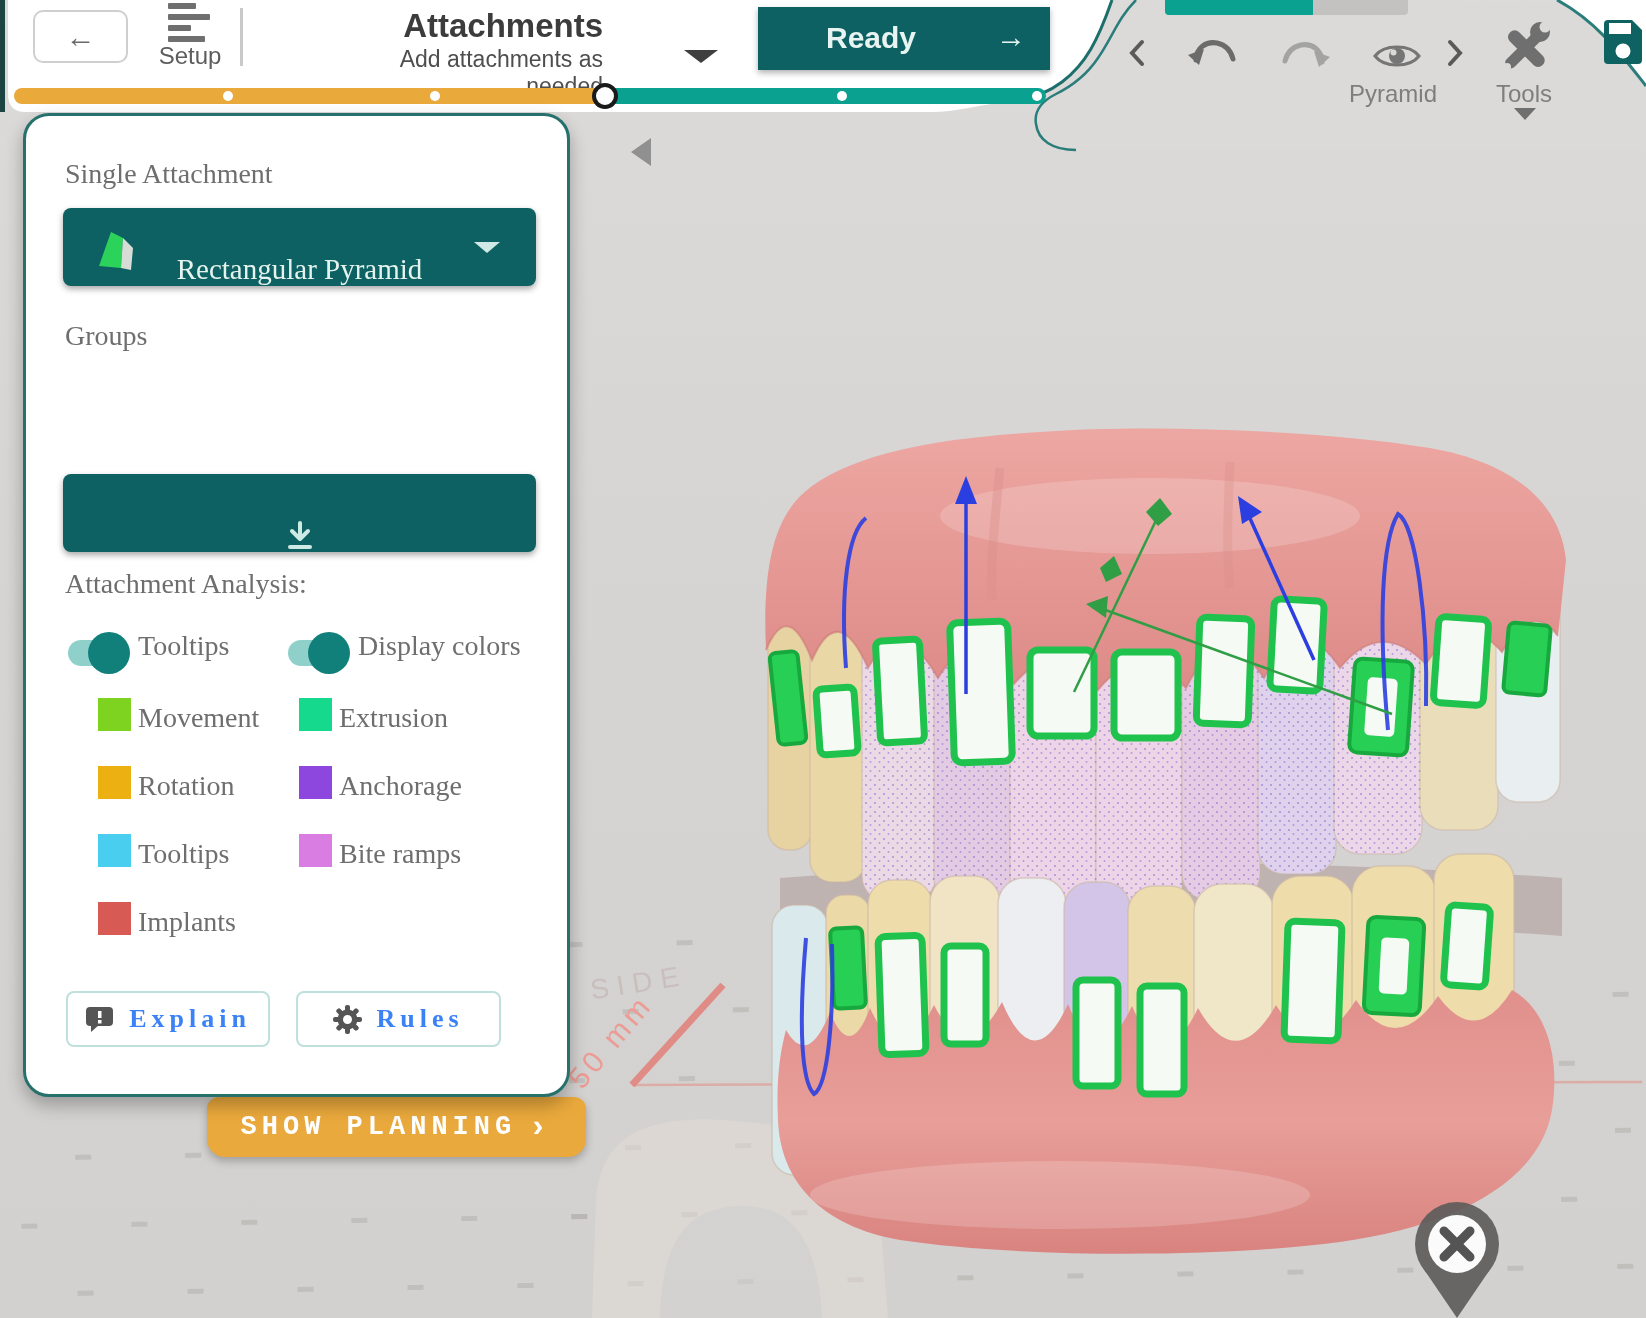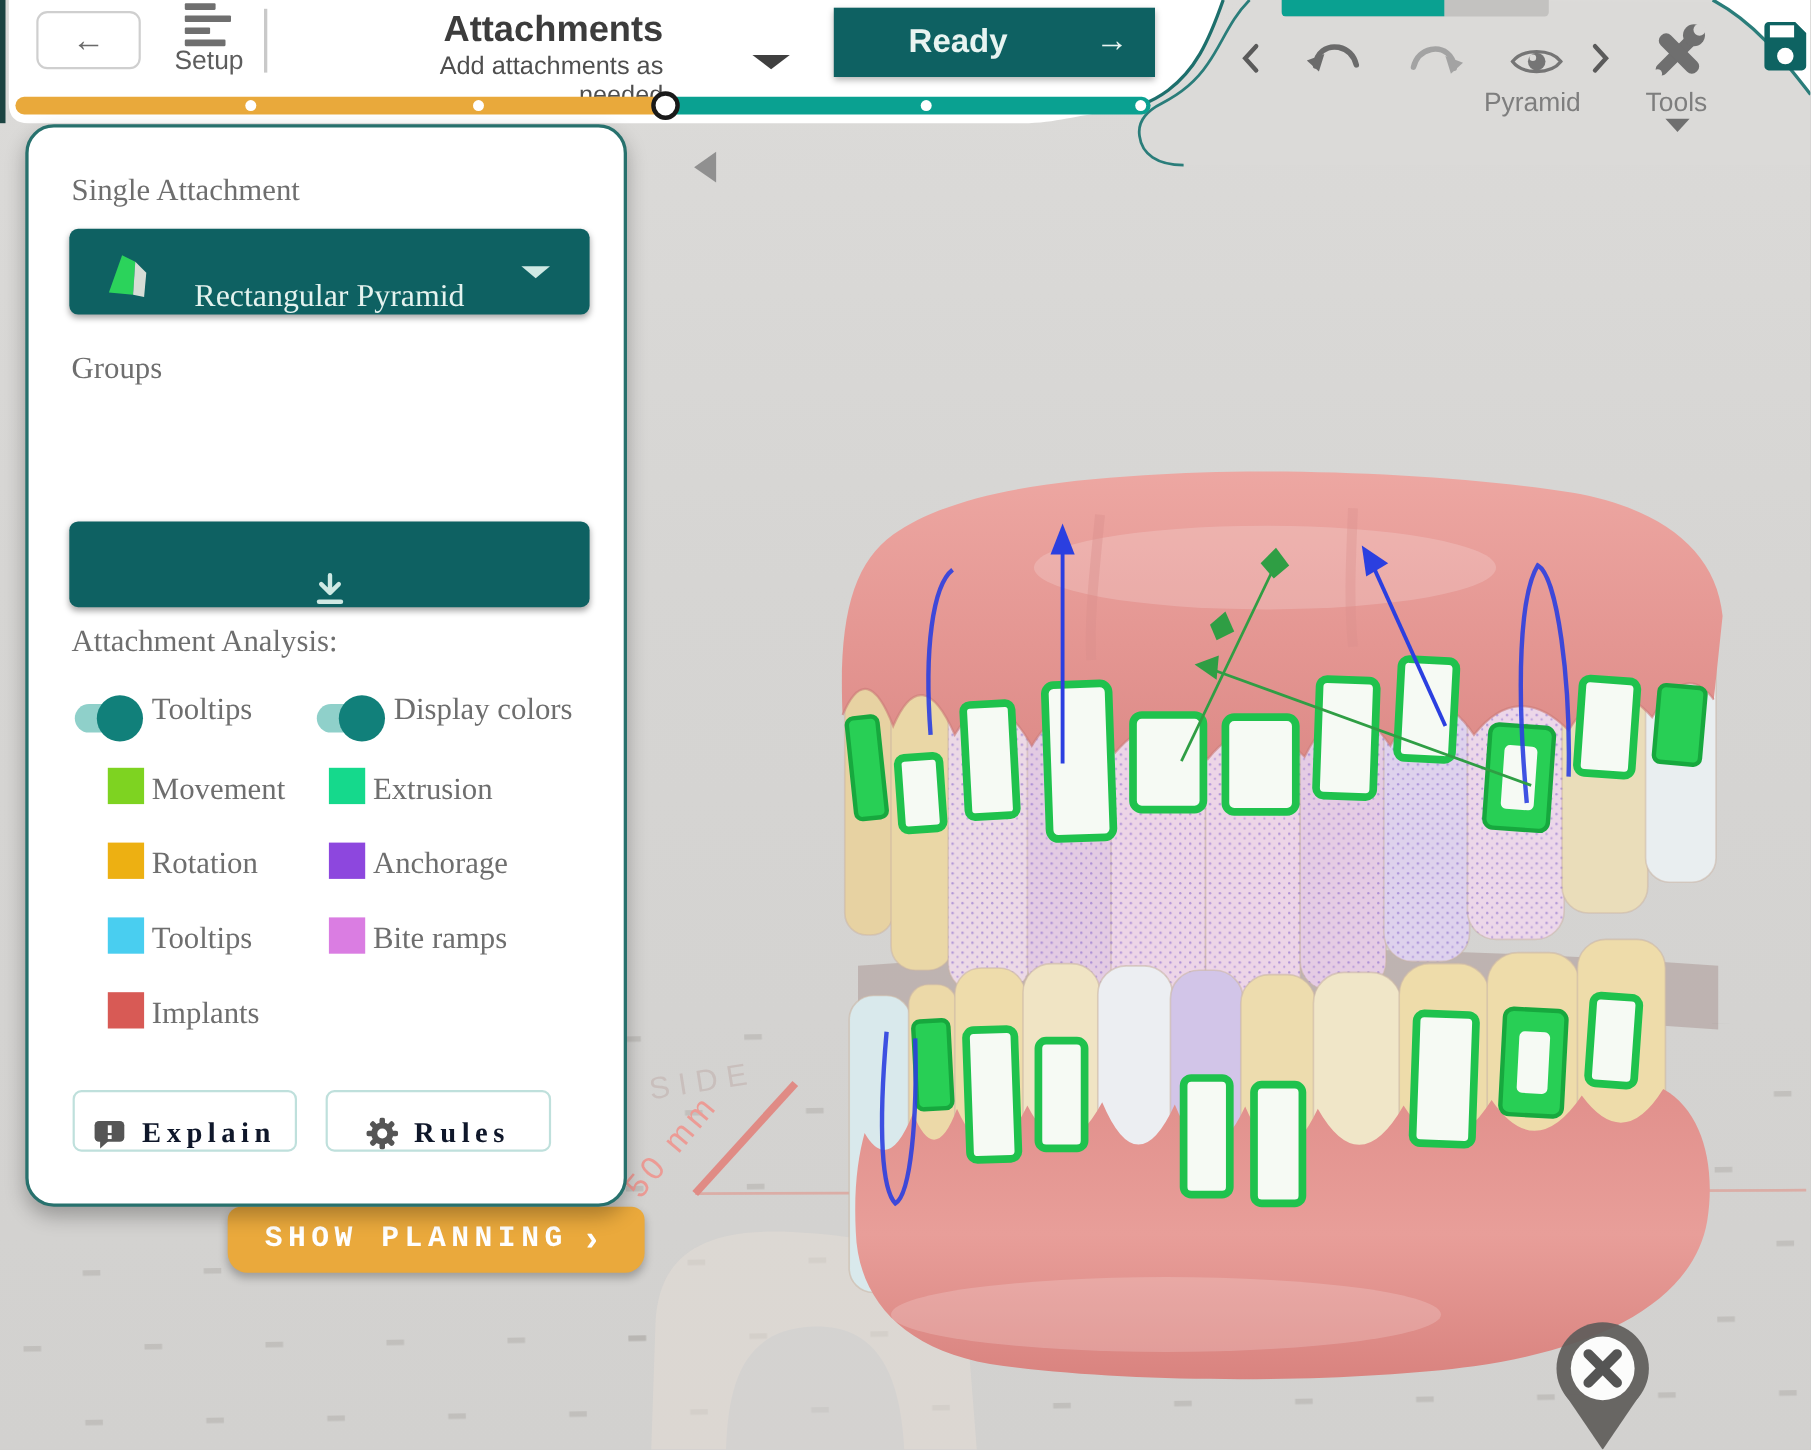--- a/index.html
+++ b/index.html
@@ -54,21 +54,21 @@
     color:#e5f3ef;font-size:29px;}
   .dd-caret{position:absolute;right:36px;top:34px;width:0;height:0;border-left:13px solid transparent;
     border-right:13px solid transparent;border-top:11px solid #cfe9e4;}
   .pyr{position:absolute;left:26px;top:14px;}
   .toggle{position:absolute;width:54px;height:26px;border-radius:13px;background:#8fd0ca;}
   .toggle .knob{position:absolute;right:-8px;top:-8px;width:42px;height:42px;border-radius:50%;background:#11807a;}
   .tog-label{position:absolute;font-size:28px;color:#6e6e6e;}
   .leg-sq{position:absolute;width:33px;height:33px;}
   .leg-label{position:absolute;font-size:28px;color:#6e6e6e;}
   .outline-btn{position:absolute;height:56px;background:#fff;border:2px solid #bfe0dc;border-radius:8px;
-    display:flex;align-items:flex-end;justify-content:center;gap:14px;color:#0f172a;font-size:26px;
+    display:flex;align-items:center;justify-content:center;gap:14px;color:#3b82f6;font-size:26px;
     font-weight:bold;letter-spacing:5px;}
 
   
   #showplan{left:207px;top:1097px;width:379px;height:60px;background:#eaa93c;z-index:28;
     border-radius:12px 12px 18px 18px;box-shadow:0 4px 8px rgba(0,0,0,.25);
     display:flex;align-items:center;justify-content:center;gap:12px;
     color:#fff;font-size:27px;font-weight:bold;letter-spacing:5px;font-family:Liberation Mono, monospace;}
 
   .collapse-tri{left:631px;top:138px;width:0;height:0;border-top:14px solid transparent;
     border-bottom:14px solid transparent;border-right:20px solid #909090;z-index:5;}

